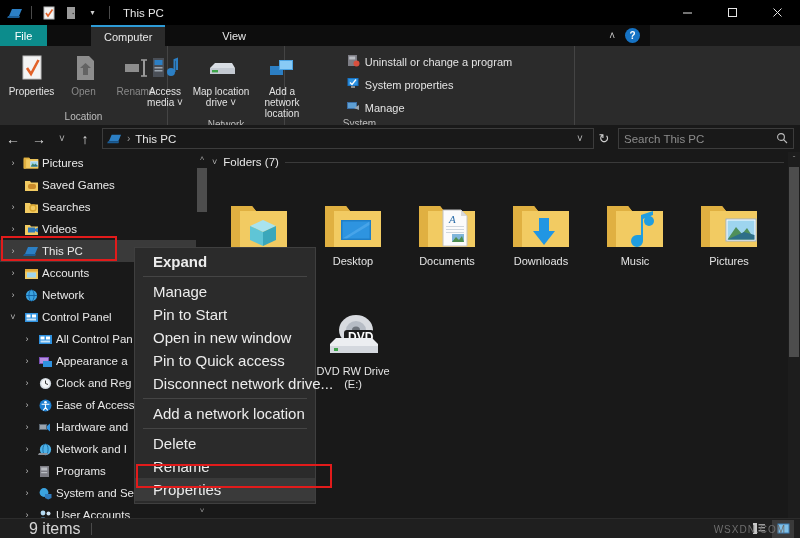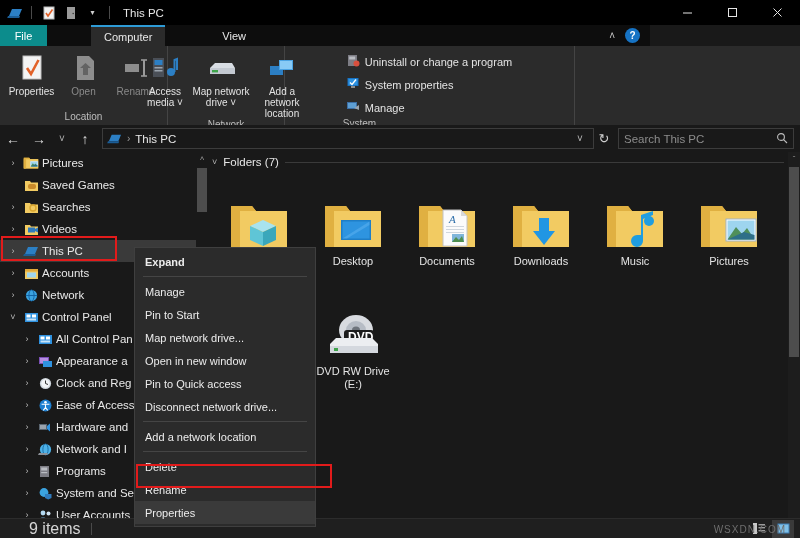--- a/index.html
+++ b/index.html
@@ -183,21 +183,21 @@
   }
 
   
   .ctxmenu {
     position: absolute; left: 134px; top: 247px; width: 182px;
     background: #2b2b2b; border: 1px solid #3f3f3f; z-index: 50;
     padding: 2px 0;
   }
   .ctxitem {
     height: 23px; display: flex; align-items: center;
-    padding-left: 10px; font-size: 11px; color: #ececec; white-space: nowrap;
+    padding-left: 18px; font-size: 15px; color: #ececec; white-space: nowrap;
   }
   .ctxitem.bold { font-weight: bold; }
   .ctxitem.hl { background: #3a3a3a; }
   .ctxsep { height: 1px; background: #454545; margin: 3px 8px; }
 
   
   .redbox { position: absolute; border: 2px solid #e21b1b; z-index: 60; pointer-events: none; }
   #redbox-thispc { left: 1px; top: 236px; width: 116px; height: 25px; }
   #redbox-properties { left: 136px; top: 464px; width: 196px; height: 24px; }
 
@@ -318,21 +318,21 @@
           <span class="lbl nowrap" style="white-space:normal;">Access media ˅</span>
         </div>
         <div class="bigbtn" style="width:60px;">
           <span class="ic">
             <svg width="32" height="28" viewBox="0 0 32 28">
               <path d="M5 14 L10 9 H27 L30 14 V20 H5 Z" fill="#d8dde3"></path>
               <rect x="5" y="14" width="25" height="6" fill="#c3c9d1"></rect>
               <rect x="7" y="16" width="6" height="2.4" fill="#3ea34a"></rect>
             </svg>
           </span>
-          <span class="lbl" style="white-space:normal;">Map network drive ˅</span>
+          <span class="lbl" style="white-space:normal;">Map location drive ˅</span>
         </div>
         <div class="bigbtn" style="width:62px;">
           <span class="ic">
             <svg width="30" height="28" viewBox="0 0 30 28">
               <rect x="3" y="12" width="13" height="9" fill="#2c7fc4"></rect>
               <rect x="12" y="6" width="14" height="10" fill="#4ba3e3"></rect>
               <rect x="13" y="7" width="12" height="8" fill="#88caf5"></rect>
             </svg>
           </span>
           <span class="lbl" style="white-space:normal;">Add a network location</span>
@@ -753,21 +753,20 @@
   <div class="contentscroll">
     <div class="vs-arrow">ˆ</div>
     <div class="cs-thumb"></div>
   </div>
 
   <div class="ctxmenu" id="ctxmenu">
       <div class="ctxitem bold">Expand</div>
       <div class="ctxsep"></div>
       <div class="ctxitem">Manage</div>
       <div class="ctxitem">Pin to Start</div>
-      <div class="ctxitem">Map network drive...</div>
       <div class="ctxitem">Open in new window</div>
       <div class="ctxitem">Pin to Quick access</div>
       <div class="ctxitem">Disconnect network drive...</div>
       <div class="ctxsep"></div>
       <div class="ctxitem">Add a network location</div>
       <div class="ctxsep"></div>
       <div class="ctxitem">Delete</div>
       <div class="ctxitem">Rename</div>
       <div class="ctxitem hl">Properties</div>
     </div>

